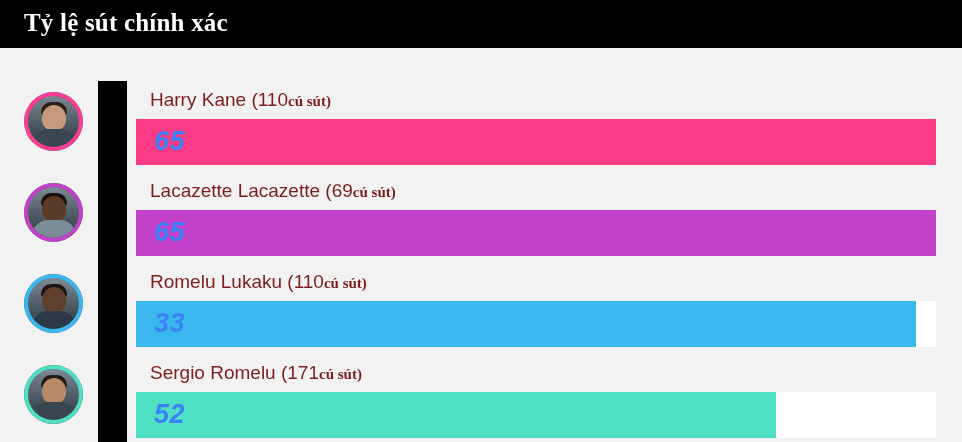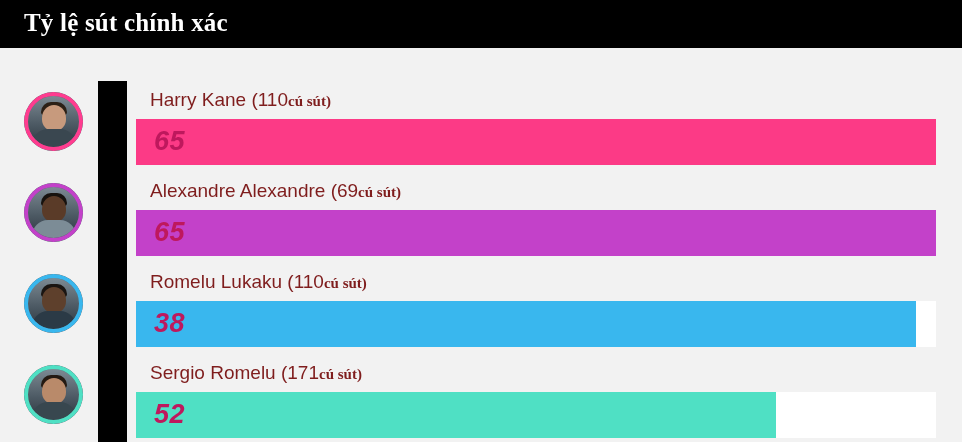--- a/index.html
+++ b/index.html
@@ -161,21 +161,21 @@
     top: 0;
     height: 46px;
   }
   .bar-value {
     position: absolute;
     left: 18px;
     top: 7px;
     font-size: 27px;
     font-style: italic;
     font-weight: bold;
-    color: #be185d;
+    color: #3b82f6;
     letter-spacing: 0.5px;
   }
 </style>
 </head>
 <body>
 
 <div class="page">
 
   <div class="header-bar">
     <div class="header-title">Tỷ lệ sút chính xác</div>
@@ -228,37 +228,37 @@
           <span>(110</span><span class="shots">cú sút)</span>
         </div>
         <div class="bar-track">
           <div class="bar-fill" style="width:100%;background:#fc3a86"></div>
           <div class="bar-value">65</div>
         </div>
       </div>
 
       <div class="row">
         <div class="row-label">
-          <span>Alexandre Alexandre</span>
+          <span>Lacazette Lacazette</span>
           <span>(69</span><span class="shots">cú sút)</span>
         </div>
         <div class="bar-track">
           <div class="bar-fill" style="width:100%;background:#c341c9"></div>
           <div class="bar-value">65</div>
         </div>
       </div>
 
       <div class="row">
         <div class="row-label">
           <span>Romelu Lukaku</span>
           <span>(110</span><span class="shots">cú sút)</span>
         </div>
         <div class="bar-track">
           <div class="bar-fill" style="width:97.5%;background:#39b7ee"></div>
-          <div class="bar-value">38</div>
+          <div class="bar-value">33</div>
         </div>
       </div>
 
       <div class="row">
         <div class="row-label">
           <span>Sergio Romelu</span>
           <span>(171</span><span class="shots">cú sút)</span>
         </div>
         <div class="bar-track">
           <div class="bar-fill" style="width:80%;background:#4fe0c4"></div>

